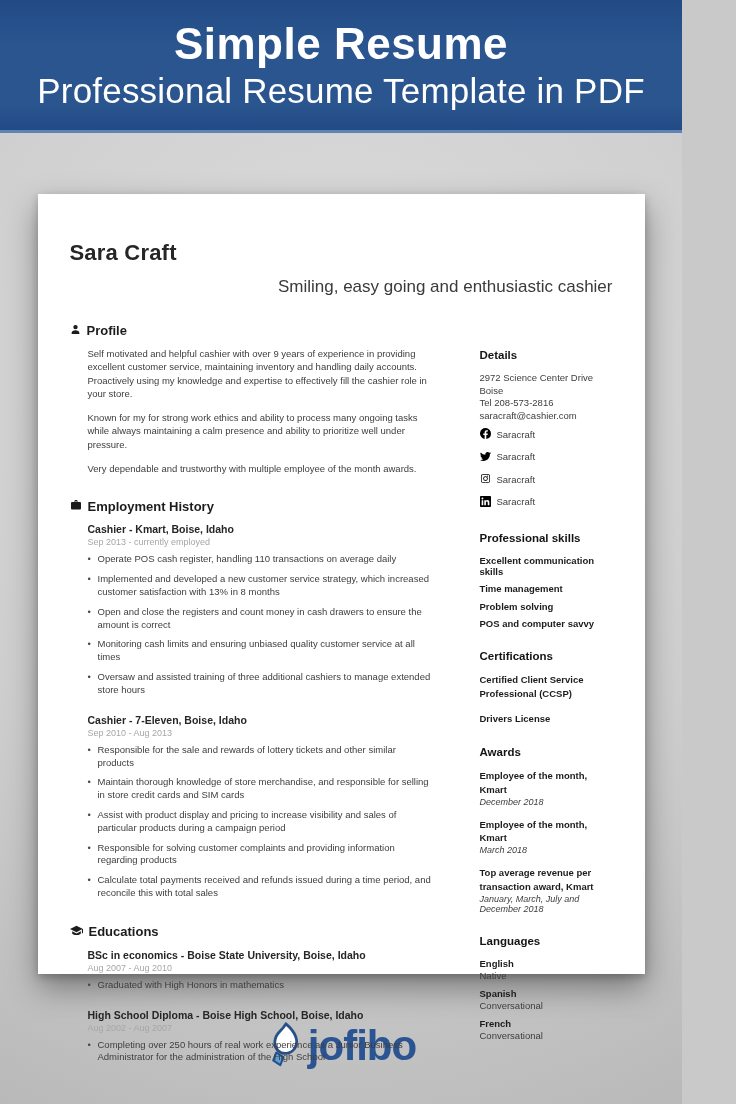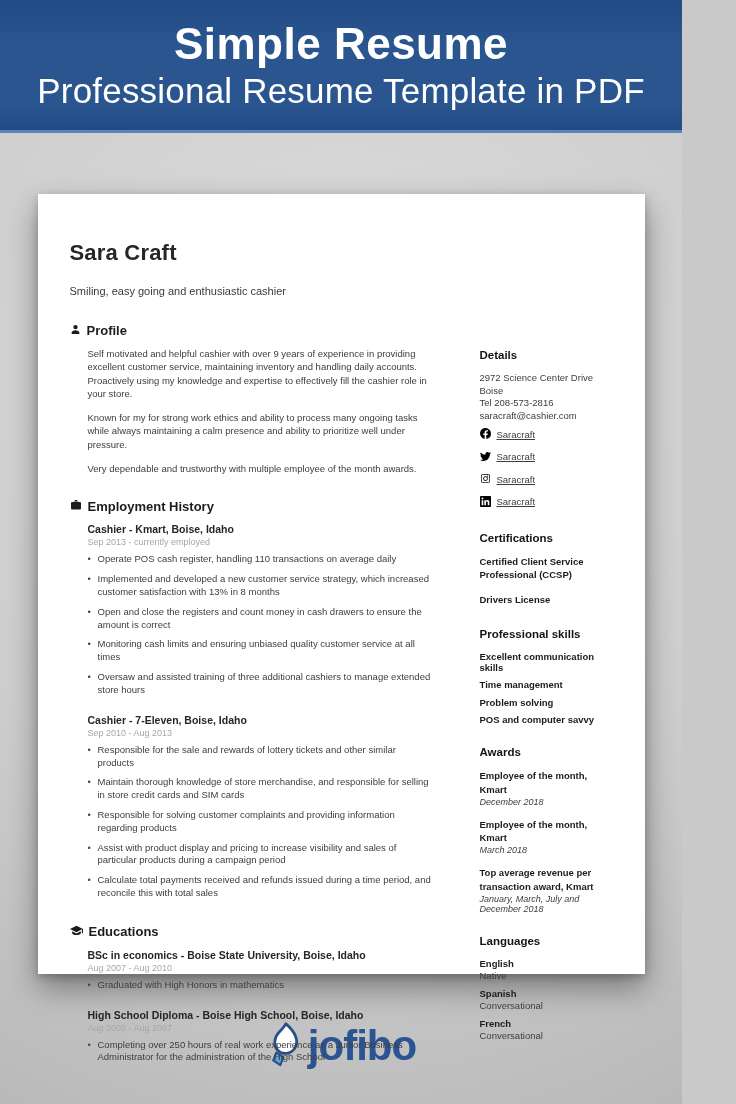--- a/index.html
+++ b/index.html
@@ -32,21 +32,21 @@
   
   .paper {
     margin-top:61px;
     width:607px; height:780px;
     background:#ffffff;
     box-shadow:0 14px 30px rgba(0,0,0,0.38), 0 3px 8px rgba(0,0,0,0.22);
     padding:46px 32px 30px 32px;
     color:#3d3d3d;
   }
   .resume-name { font-size:22px; font-weight:bold; color:#262626; letter-spacing:0.2px; }
-  .resume-tagline { font-size:11px; color:#3a3a3a; margin-top:19px; }
+  .resume-tagline { font-size:17px; color:#3a3a3a; margin-top:11px;text-align:right; }
 
   .cols { display:flex; margin-top:26px;align-items:center; }
   .col-main { width:362px; flex:0 0 362px; }
   .col-side { flex:1 1 auto; padding-left:48px; }
 
   
   .sec { margin-bottom:24px; }
   .sec-head {
     display:flex; align-items:center; gap:6px;
     font-size:13px; font-weight:bold; color:#1c1c1c; margin-bottom:9px;
@@ -61,21 +61,21 @@
   ul.bullets li {
     position:relative; padding-left:10px; margin-bottom:7px;
     font-size:9.5px; line-height:1.35; color:#3d3d3d;
   }
   ul.bullets li::before { content:"•"; position:absolute; left:0; top:0; color:#4a4a4a; }
 
   
   .side-sec { margin-bottom:21px; }
   .side-head { font-size:11.5px; font-weight:bold; color:#141414; margin-bottom:11px; }
   .addr div { font-size:9.5px; line-height:1.32; color:#3d3d3d; }
-  .socials { margin-top:3px;text-decoration:underline; }
+  .socials { margin-top:3px; }
   .social-row { display:flex; align-items:center; gap:6px; margin-bottom:4.5px; }
   .social-row svg { flex:0 0 auto; fill:#000; }
   .social-handle { font-size:9.5px; color:#3d3d3d; }
   .skill-item { font-size:9.5px; font-weight:bold; color:#1c1c1c; margin-bottom:6.5px; }
   .cert-item { font-size:9.5px; font-weight:bold; color:#1c1c1c; line-height:1.4; margin-bottom:12px; }
   .award { margin-bottom:11px; }
   .award-title { font-size:9.5px; font-weight:bold; color:#1c1c1c; line-height:1.4; }
   .award-date { font-size:9px; font-style:italic; color:#3d3d3d; margin-top:1px; }
   .lang { margin-bottom:7px; }
   .lang-name { font-size:9.5px; font-weight:bold; color:#1c1c1c; }
@@ -145,22 +145,22 @@
                   <li>Monitoring cash limits and ensuring unbiased quality customer service at all times</li>
                   <li>Oversaw and assisted training of three additional cashiers to manage extended store hours</li>
                 </ul>
               </div>
               <div class="job">
                 <div class="job-title">Cashier - 7-Eleven, Boise, Idaho</div>
                 <div class="job-period">Sep 2010 - Aug 2013</div>
                 <ul class="bullets">
                   <li>Responsible for the sale and rewards of lottery tickets and other similar products</li>
                   <li>Maintain thorough knowledge of store merchandise, and responsible for selling in store credit cards and SIM cards</li>
+                  <li>Assist with product display and pricing to increase visibility and sales of particular products during a campaign period</li>
                   <li>Responsible for solving customer complaints and providing information regarding products</li>
-                  <li>Assist with product display and pricing to increase visibility and sales of particular products during a campaign period</li>
                   <li>Calculate total payments received and refunds issued during a time period, and reconcile this with total sales</li>
                 </ul>
               </div>
             </div>
           </section>
 
           <section class="sec">
             <div class="sec-head">
               <span><svg viewBox="0 0 24 24" width="13" height="13">
                     <path d="M12 3 0 9l12 6 10-5.2V17h2V9L12 3zM4 13.6V17c0 1.9 3.6 3.4 8 3.4s8-1.5 8-3.4v-3.4l-8 4.1-8-4.1z"></path>
@@ -218,31 +218,31 @@
               <div class="social-row">
                 <span><svg viewBox="0 0 24 24" width="11" height="11">
                       <path d="M20.45 20.45h-3.55v-5.57c0-1.33-.03-3.04-1.85-3.04-1.86 0-2.14 1.45-2.14 2.94v5.67H9.35V9h3.41v1.56h.05c.48-.9 1.64-1.85 3.37-1.85 3.6 0 4.27 2.37 4.27 5.46v6.28zM5.34 7.43a2.06 2.06 0 1 1 0-4.13 2.06 2.06 0 0 1 0 4.13zM7.12 20.45H3.55V9h3.57v11.45zM22.22 0H1.77C.79 0 0 .77 0 1.73v20.54C0 23.23.79 24 1.77 24h20.45c.98 0 1.78-.77 1.78-1.73V1.73C24 .77 23.2 0 22.22 0z"></path>
                     </svg></span>
                 <span class="social-handle">Saracraft</span>
               </div>
             </div>
           </section>
 
           <section class="side-sec">
-            <div class="side-head">Certifications</div>
-            <div class="cert-item">Certified Client Service Professional (CCSP)</div>
-            <div class="cert-item">Drivers License</div>
-          </section>
-
-          <section class="side-sec">
             <div class="side-head">Professional skills</div>
             <div class="skill-item">Excellent communication skills</div>
             <div class="skill-item">Time management</div>
             <div class="skill-item">Problem solving</div>
             <div class="skill-item">POS and computer savvy</div>
+          </section>
+
+          <section class="side-sec">
+            <div class="side-head">Certifications</div>
+            <div class="cert-item">Certified Client Service Professional (CCSP)</div>
+            <div class="cert-item">Drivers License</div>
           </section>
 
           <section class="side-sec">
             <div class="side-head">Awards</div>
             <div class="award">
               <div class="award-title">Employee of the month, Kmart</div>
               <div class="award-date">December 2018</div>
             </div>
             <div class="award">
               <div class="award-title">Employee of the month, Kmart</div>

